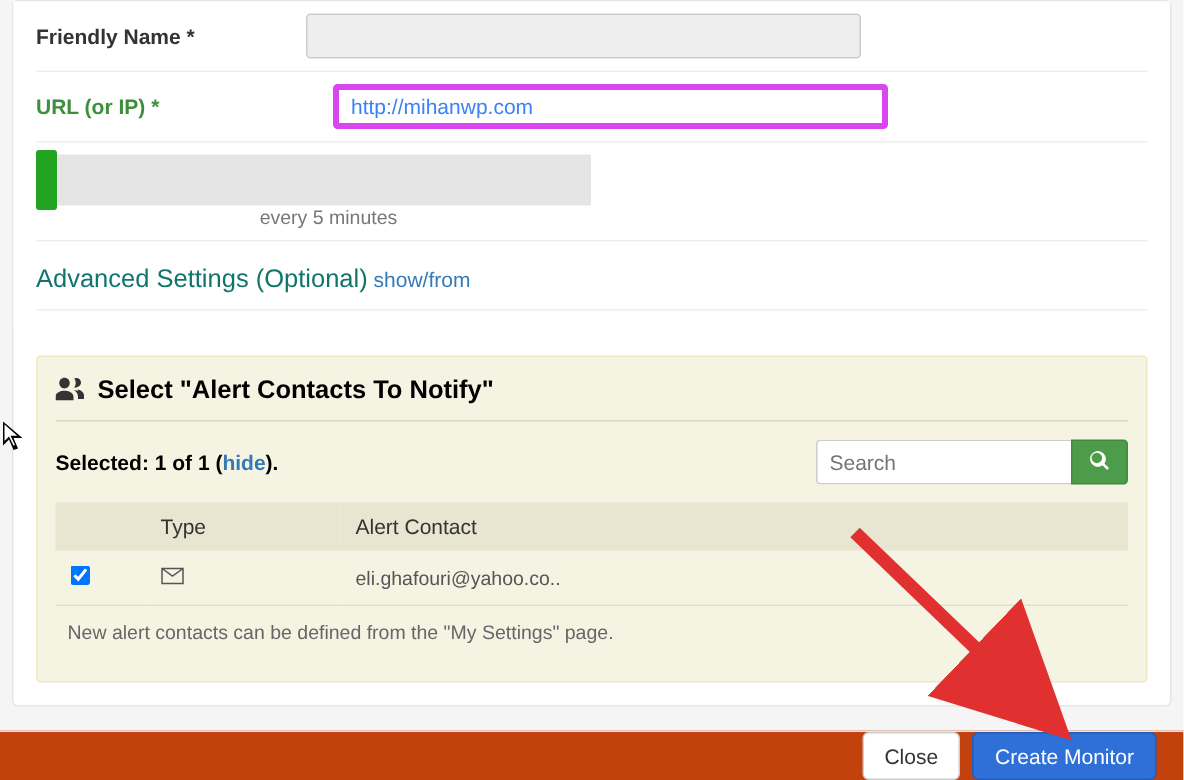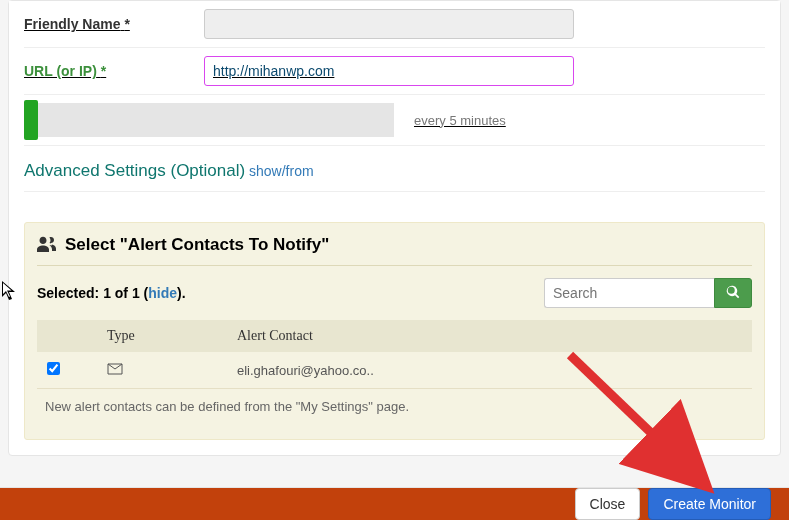--- a/index.html
+++ b/index.html
@@ -21,48 +21,49 @@
     }
     .form-section {
       background: #fff;
       padding: 0 15px 15px 15px;
     }
     .form-row {
       display: flex;
       align-items: center;
       border-bottom: 1px solid #eee;
       padding: 8px 0;
-      text-decoration: underline;
     }
     .form-label {
       width: 180px;
       font-weight: bold;
       color: #333;
       font-size: 14px;
     }
     .form-label.green { color: #3c903c; }
     .req-star { color: #333; }
     .form-label.green .req-star { color: #3c903c; }
     .text-input {
       width: 370px;
       height: 30px;
       border: 1px solid #ccc;
       border-radius: 3px;
       background: #eee;
       padding: 5px 8px;
       font-size: 14px;
     }
     .text-input.url {
-      border: 1px solid #d946ef;
+      border: 4px solid #d946ef;
       background: #fff;
-      color: #0c4a6e;
+      color: #3b82f6;
+      margin-left: 18px;
     }
     .slider-wrap {
       display: flex;
       align-items: center;
+      flex-direction: column;
     }
     .slider-track {
       width: 370px;
       height: 34px;
       background: #e5e5e5;
       position: relative;
     }
     .slider-handle {
       width: 14px;
       height: 40px;
@@ -139,21 +140,21 @@
       background: #4c9c4c;
       border: 1px solid #3e8a3e;
       border-radius: 0 3px 3px 0;
       color: #fff;
       display: flex;
       align-items: center;
       justify-content: center;
       cursor: pointer;
     }
     .contacts-table { width: 100%; border-collapse: collapse; }
-    .contacts-table thead tr { background: #e8e6d0; font-family: Liberation Serif, serif; }
+    .contacts-table thead tr { background: #e8e6d0; }
     .contacts-table th {
       text-align: left;
       padding: 8px 10px;
       font-weight: normal;
       font-size: 14px;
       color: #333;
     }
     .contacts-table td {
       padding: 10px;
       border-bottom: 1px solid #e5dfc5;

